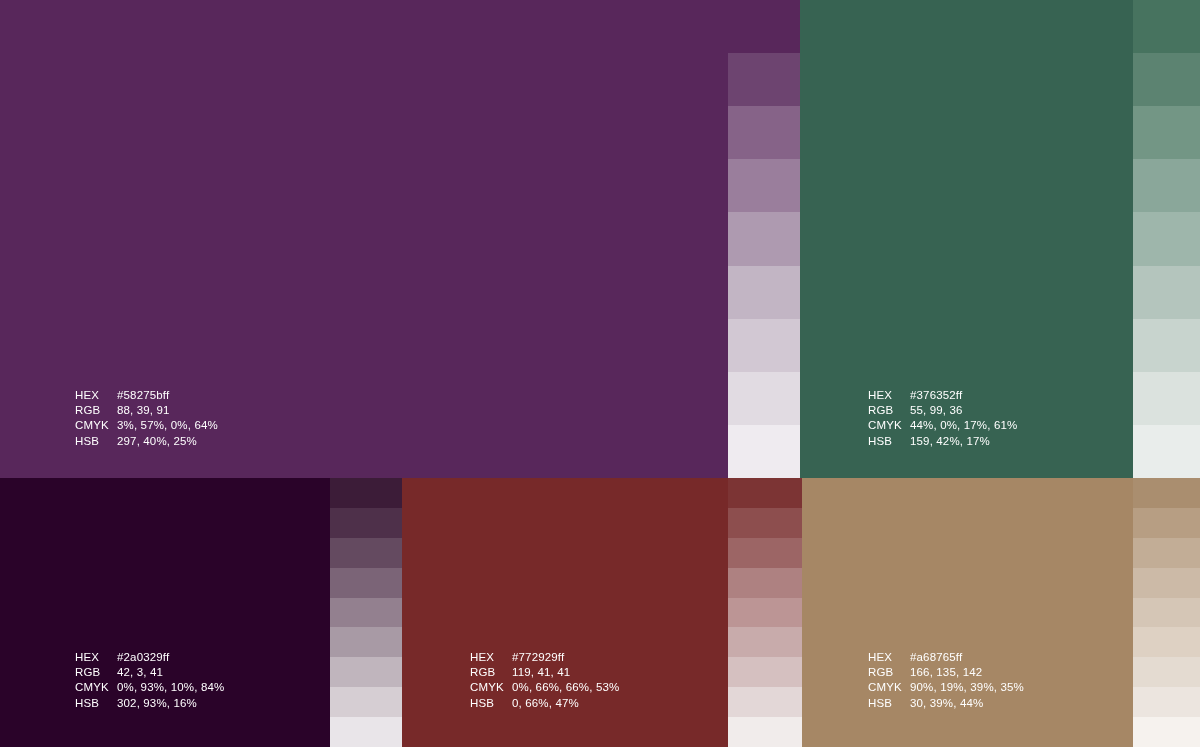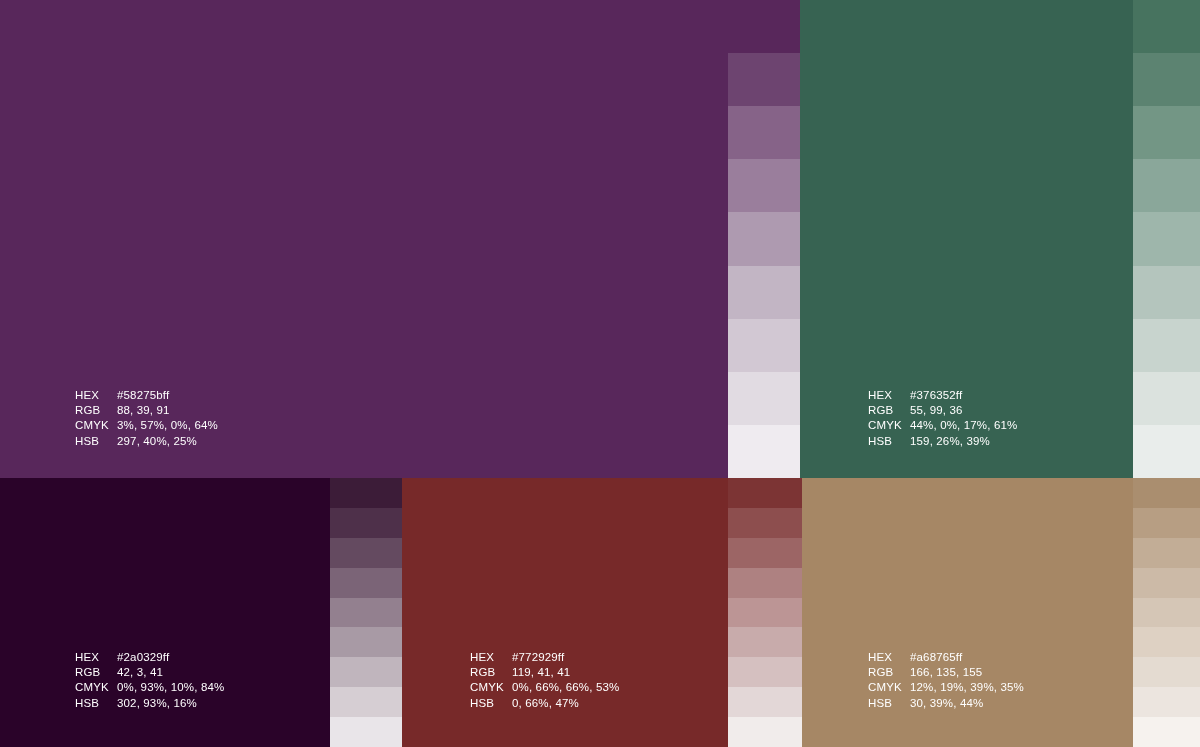--- a/index.html
+++ b/index.html
@@ -99,21 +99,21 @@
       </div>
     </div>
     <div class="info-block" style="left: 838px; top: 388px; color: rgb(255, 255, 255);">
       <span class="info-key">HEX</span>
       <span class="info-val">#376352ff</span>
       <span class="info-key">RGB</span>
       <span class="info-val">55, 99, 36</span>
       <span class="info-key">CMYK</span>
       <span class="info-val">44%, 0%, 17%, 61%</span>
       <span class="info-key">HSB</span>
-      <span class="info-val">159, 26%, 39%</span>
+      <span class="info-val">159, 42%, 17%</span>
     </div>
     <div class="swatch-cell" style="left: 0px; top: 478px; width: 402px; height: 269px;">
       <div class="swatch-main" style="width: 330px; background: rgb(42, 3, 41);"></div>
       <div class="tint-strip" style="left: 330px; width: 72px;">
         <div class="tint-band" style="background: rgb(60, 28, 56);"></div>
         <div class="tint-band" style="background: rgb(78, 48, 74);"></div>
         <div class="tint-band" style="background: rgb(100, 74, 96);"></div>
         <div class="tint-band" style="background: rgb(123, 100, 119);"></div>
         <div class="tint-band" style="background: rgb(147, 128, 143);"></div>
         <div class="tint-band" style="background: rgb(168, 154, 165);"></div>
@@ -167,19 +167,19 @@
         <div class="tint-band" style="background: rgb(222, 209, 195);"></div>
         <div class="tint-band" style="background: rgb(228, 219, 209);"></div>
         <div class="tint-band" style="background: rgb(236, 229, 223);"></div>
         <div class="tint-band" style="background: rgb(246, 242, 238);"></div>
       </div>
     </div>
     <div class="info-block" style="left: 838px; top: 650px; color: rgb(255, 255, 255);">
       <span class="info-key">HEX</span>
       <span class="info-val">#a68765ff</span>
       <span class="info-key">RGB</span>
-      <span class="info-val">166, 135, 155</span>
+      <span class="info-val">166, 135, 142</span>
       <span class="info-key">CMYK</span>
-      <span class="info-val">12%, 19%, 39%, 35%</span>
+      <span class="info-val">90%, 19%, 39%, 35%</span>
       <span class="info-key">HSB</span>
       <span class="info-val">30, 39%, 44%</span>
     </div>
   </div>
 
 </body></html>

